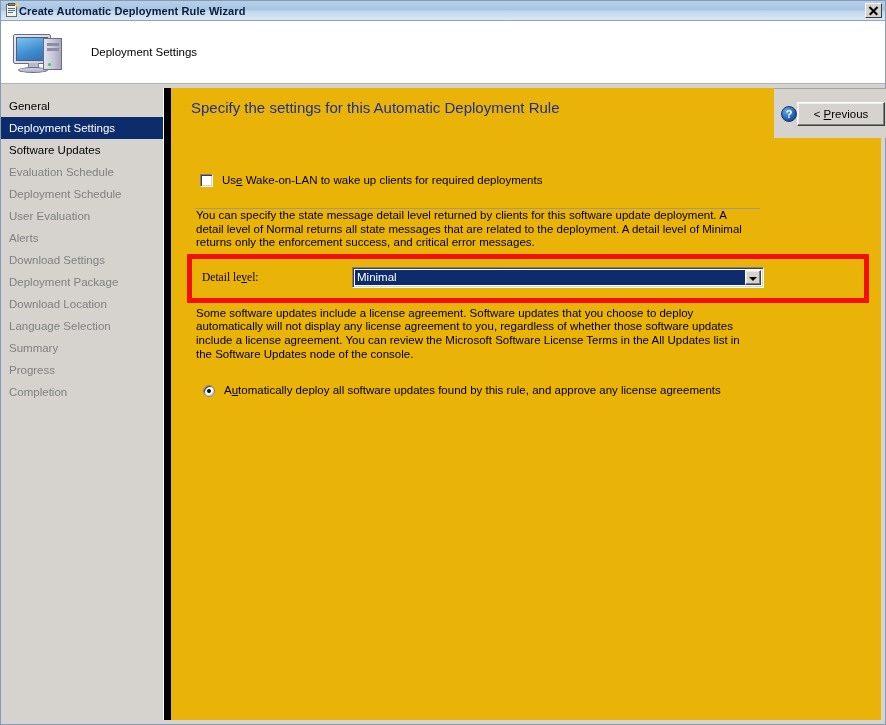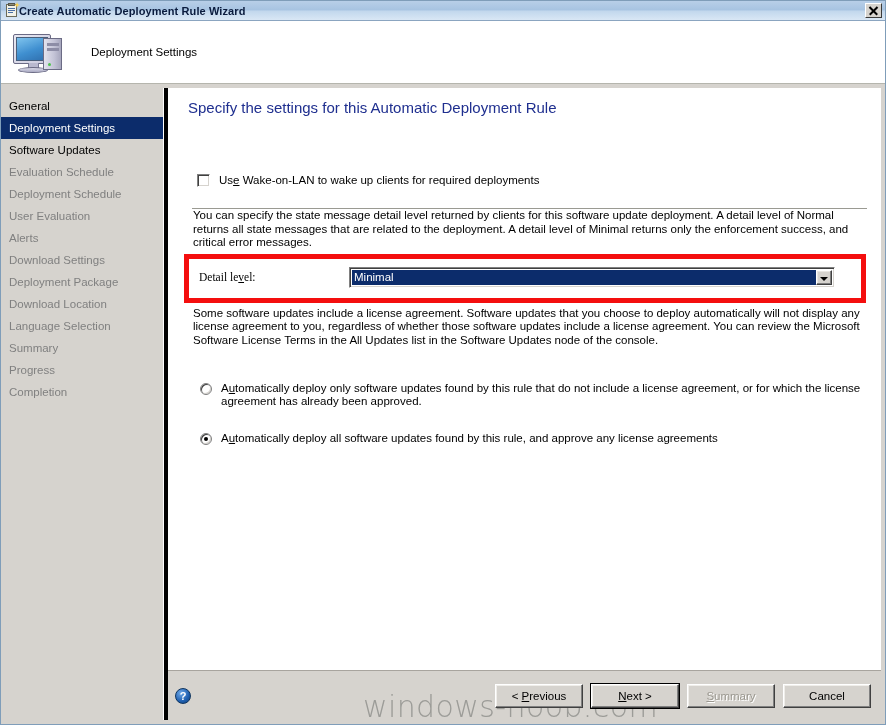--- a/index.html
+++ b/index.html
@@ -200,24 +200,24 @@
     cursor: default;
   }
   .nav-item.visited { color: #000000; }
   .nav-item.selected {
     background: #0c2c6b;
     color: #ffffff;
   }
 
   #content {
     flex: 1 1 auto;
-    background: #ffffff;
-    border-left: 4px solid #000000;
-    display: flex;
-    flex-direction: column;
+    background: #eab308;
+    border-left: 7px solid #000000;
+    display: flex;
+    flex-direction: row;
     min-width: 0;
     position: relative;
   }
   #content-inner {
     flex: 1 1 auto;
     padding: 11px 10px 0 18px;
     position: relative;
     min-height: 0;
   }
 
@@ -274,21 +274,21 @@
     align-items: center;
     margin: 17px 0 0 13px;
   }
   .detail-label {
     font-size: 11.5px;
     width: 150px;
     flex: 0 0 150px;
     font-family: Liberation Serif, serif;
   }
   .combo {
-    width: 486px;
+    width: 412px;
     height: 21px;
     background: #ffffff;
     border: 1px solid;
     border-color: #808080 #ffffff #ffffff #808080;
     box-shadow: inset 1px 1px 0 #404040, inset -1px -1px 0 #d6d3ce;
     box-sizing: border-box;
     display: flex;
     align-items: stretch;
     padding: 2px;
     cursor: default;
@@ -519,24 +519,20 @@
           <div class="combo">
             <div class="combo-value">Minimal</div>
             <div class="combo-arrow"></div>
           </div>
         </div>
 
         <div id="red-box"></div>
 
         <div class="para para2">Some software updates include a license agreement.  Software updates that you choose to deploy automatically will not display any license agreement to you, regardless of whether those software updates include a license agreement. You can review the Microsoft Software License Terms in the All Updates list in the Software Updates node of the console.</div>
 
-        <div class="radio-row r1">
-          <div class="winradio"></div>
-          <span class="radio-label"><span>A</span><span class="u">u</span><span>tomatically deploy only software updates found by this rule that do not include a license agreement, or for which the license agreement has already been approved.</span></span>
-        </div>
 
         <div class="radio-row r2">
           <div class="winradio checked"></div>
           <span class="radio-label"><span>A</span><span class="u">u</span><span>tomatically deploy all software updates found by this rule, and approve any license agreements</span></span>
         </div>
 
       </div>
 
       <div id="footer-sep"></div>
 

